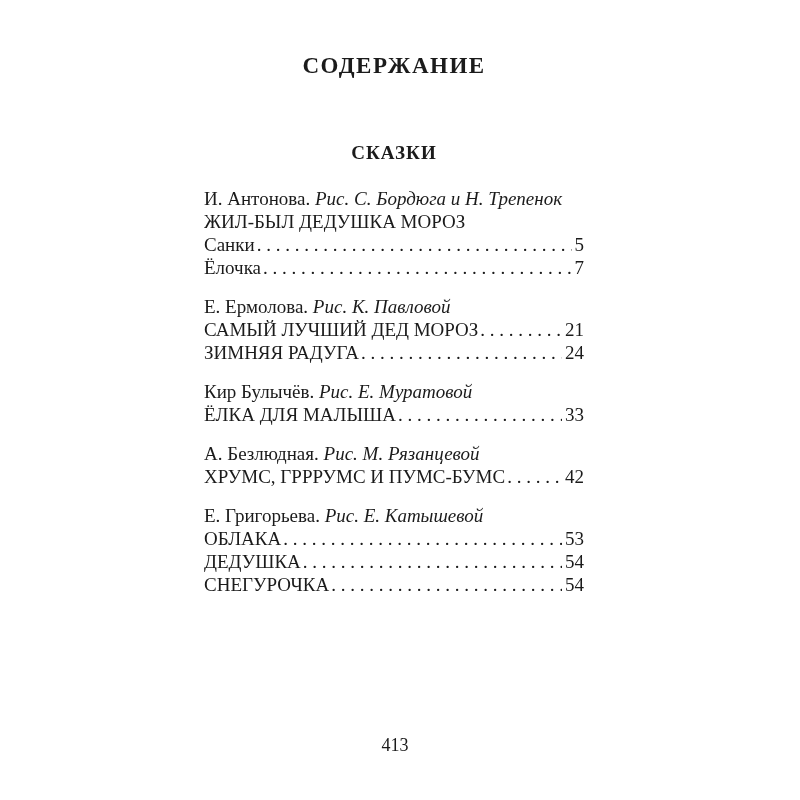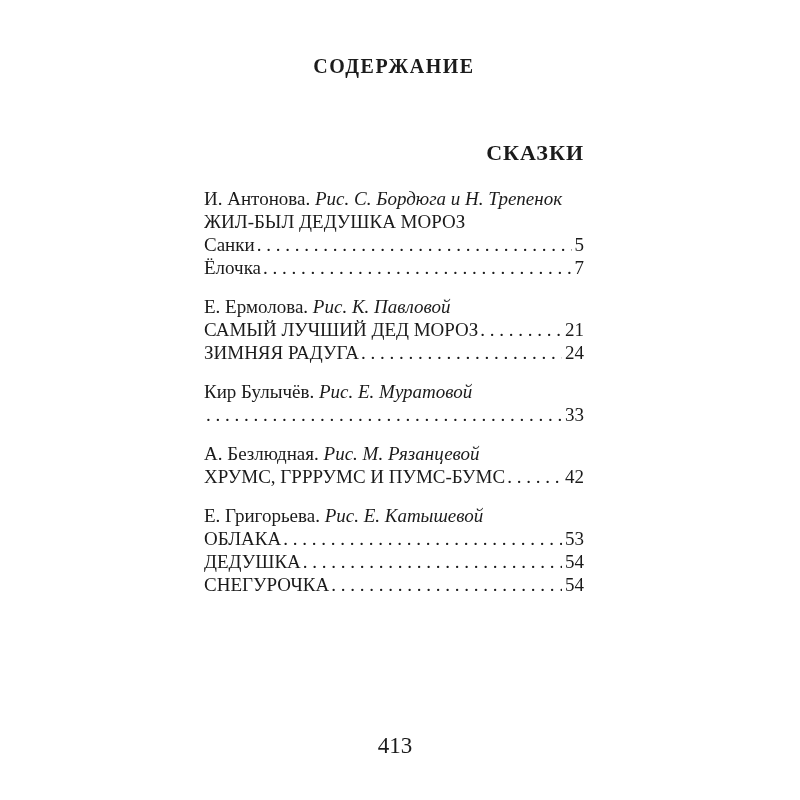--- a/index.html
+++ b/index.html
@@ -12,29 +12,29 @@
   }
   .page {
     position: relative;
     width: 800px; height: 800px;
     background: #ffffff;
   }
   .toc-title {
     position: absolute;
     top: 53px; left: 204px; width: 380px;
     text-align: center;
-    font-size: 20px; font-weight: bold;
+    font-size: 23px; font-weight: bold;
     letter-spacing: 1.5px;
     line-height: 26px;
   }
   .toc-section {
     position: absolute;
     top: 141px; left: 204px; width: 380px;
-    text-align: right;
-    font-size: 22px; font-weight: bold;
+    text-align: center;
+    font-size: 19px; font-weight: bold;
     letter-spacing: 1px;
     line-height: 24px;
   }
   .toc-body {
     position: absolute;
     top: 187px; left: 204px; width: 380px;
     font-size: 19px;
   }
   .block { margin-bottom: 16px; }
   .line { line-height: 23px; white-space: nowrap; }
@@ -58,21 +58,21 @@
   }
   .pg {
     white-space: nowrap;
     padding-left: 3px;
     text-align: right;
   }
   .folio {
     position: absolute;
     top: 734px; left: 0; width: 790px;
     text-align: center;
-    font-size: 23px;
+    font-size: 18px;
     line-height: 23px;
   }
 </style>
 </head>
 <body>
 
 <div class="page">
 
   <div class="toc-title">СОДЕРЖАНИЕ</div>
 
@@ -106,20 +106,21 @@
       <div class="entry">
           <span class="t">ЗИМНЯЯ РАДУГА</span>
           <span class="leader"></span>
           <span class="pg">24</span>
         </div>
     </div>
 
     <div class="block">
       <div class="line author-line"><span>Кир Булычёв.</span> <span class="illustrator">Рис. Е. Муратовой</span></div>
       <div class="entry">
+          <span class="t">ЁЛКА ДЛЯ МАЛЫША</span>
           <span class="leader"></span>
           <span class="pg">33</span>
         </div>
     </div>
 
     <div class="block">
       <div class="line author-line"><span>А. Безлюдная.</span> <span class="illustrator">Рис. М. Рязанцевой</span></div>
       <div class="entry">
           <span class="t">ХРУМС, ГРРРУМС И ПУМС-БУМС</span>
           <span class="leader"></span>

